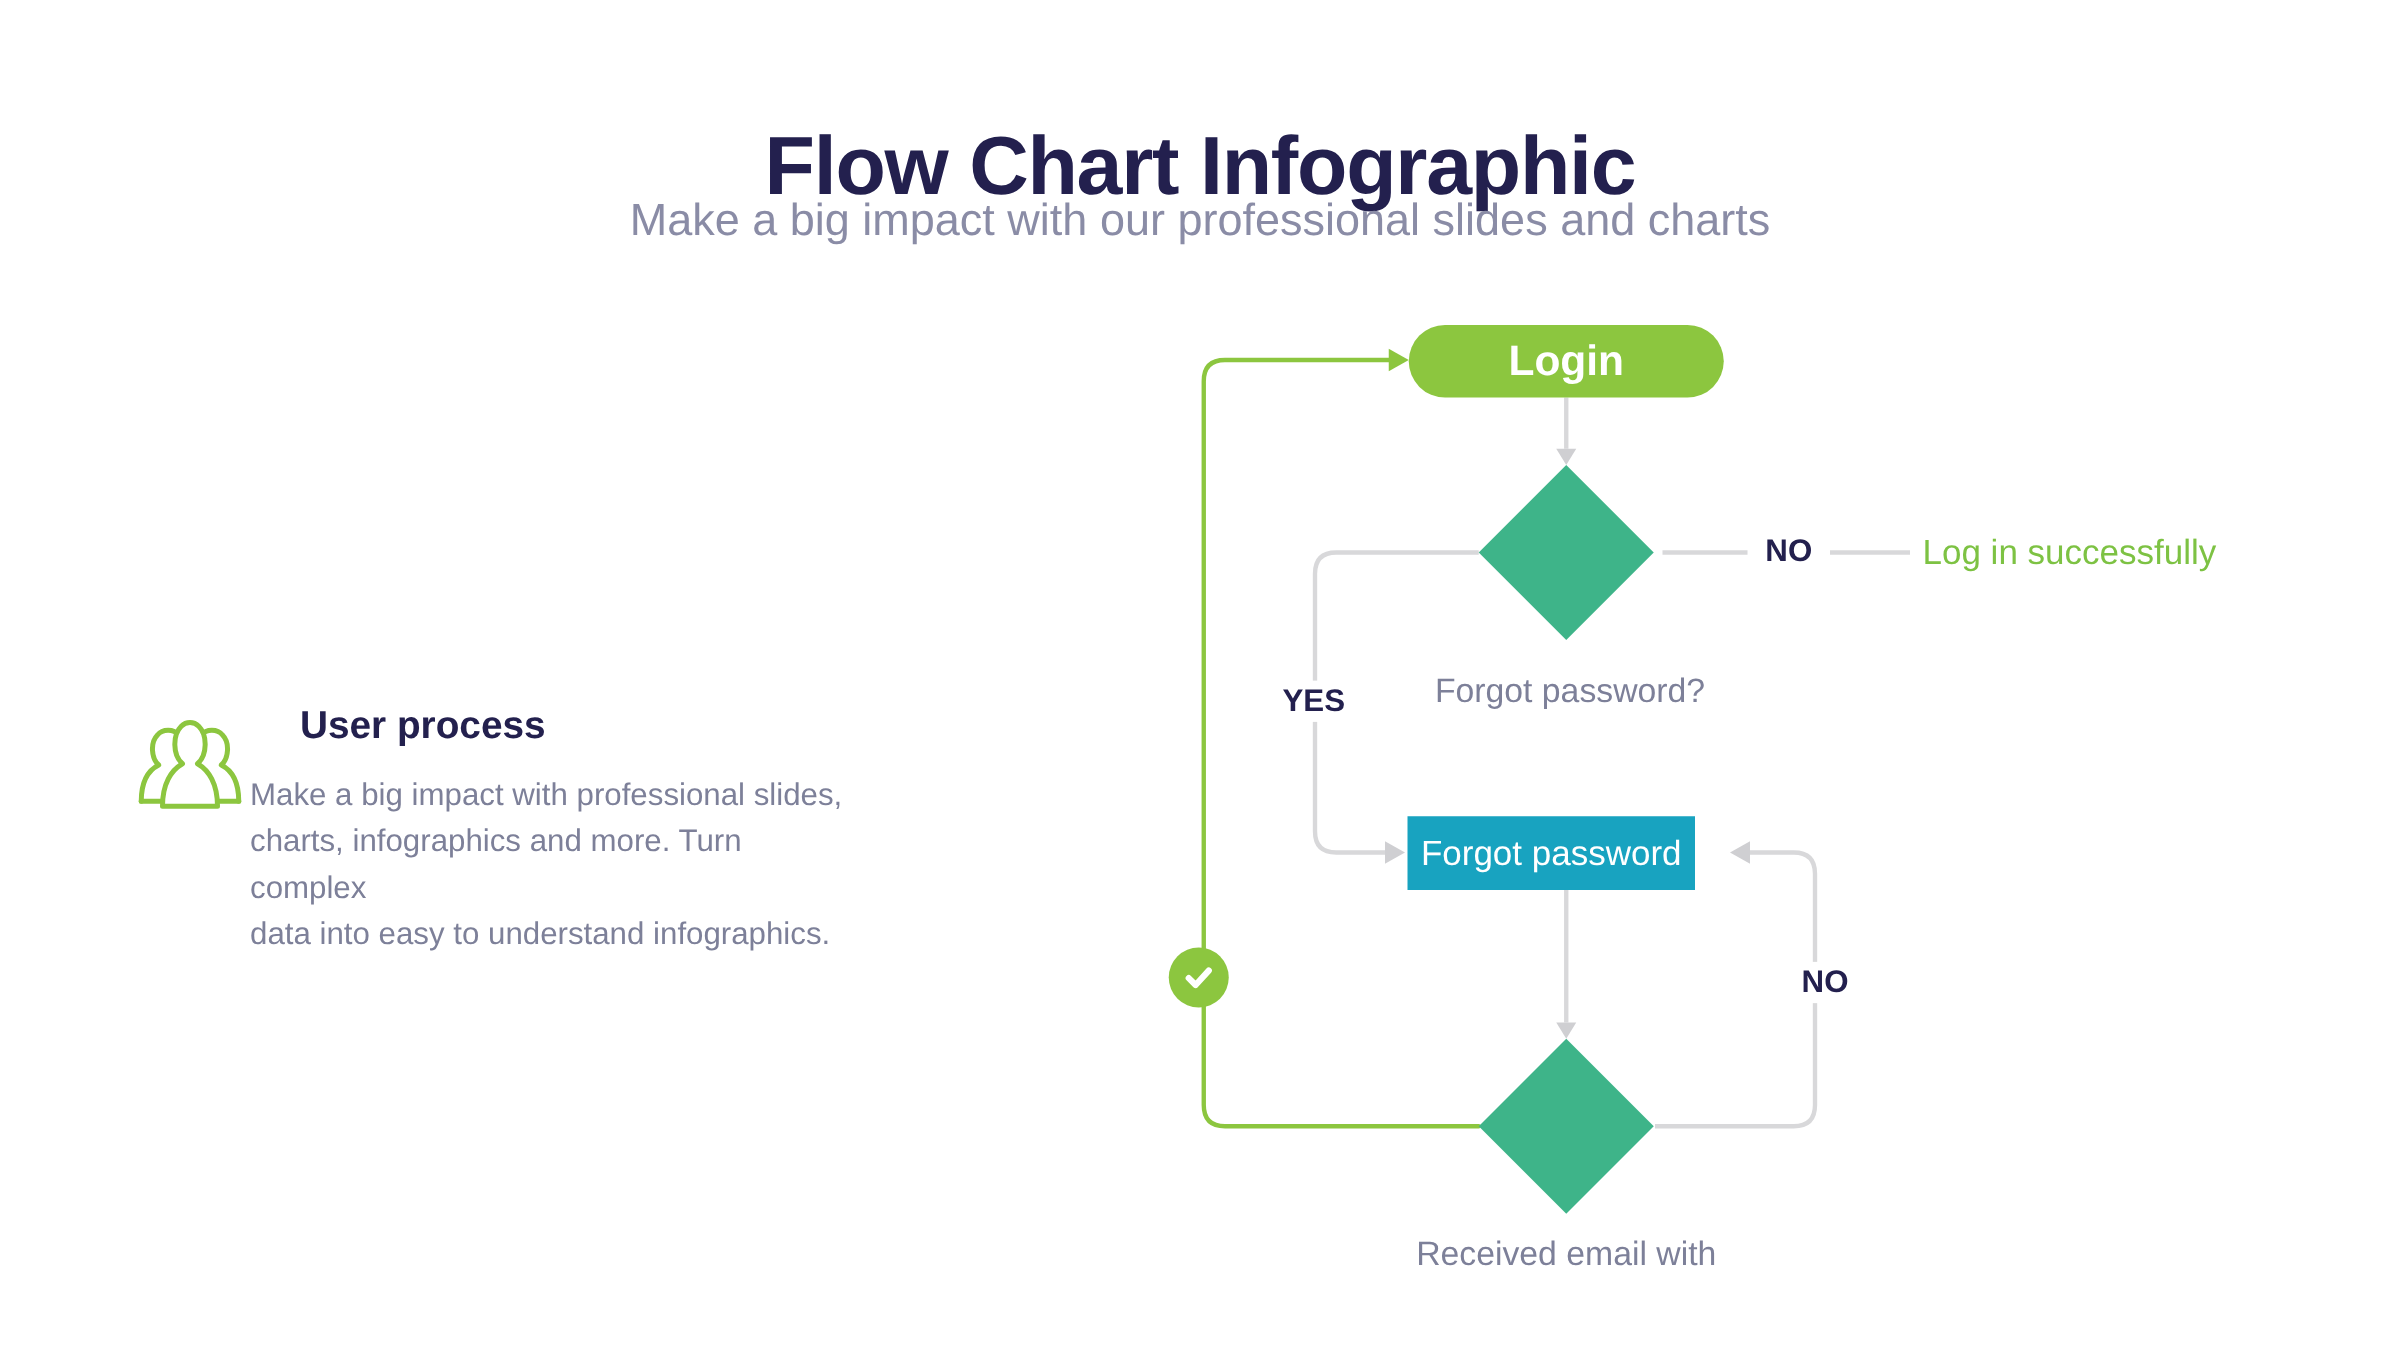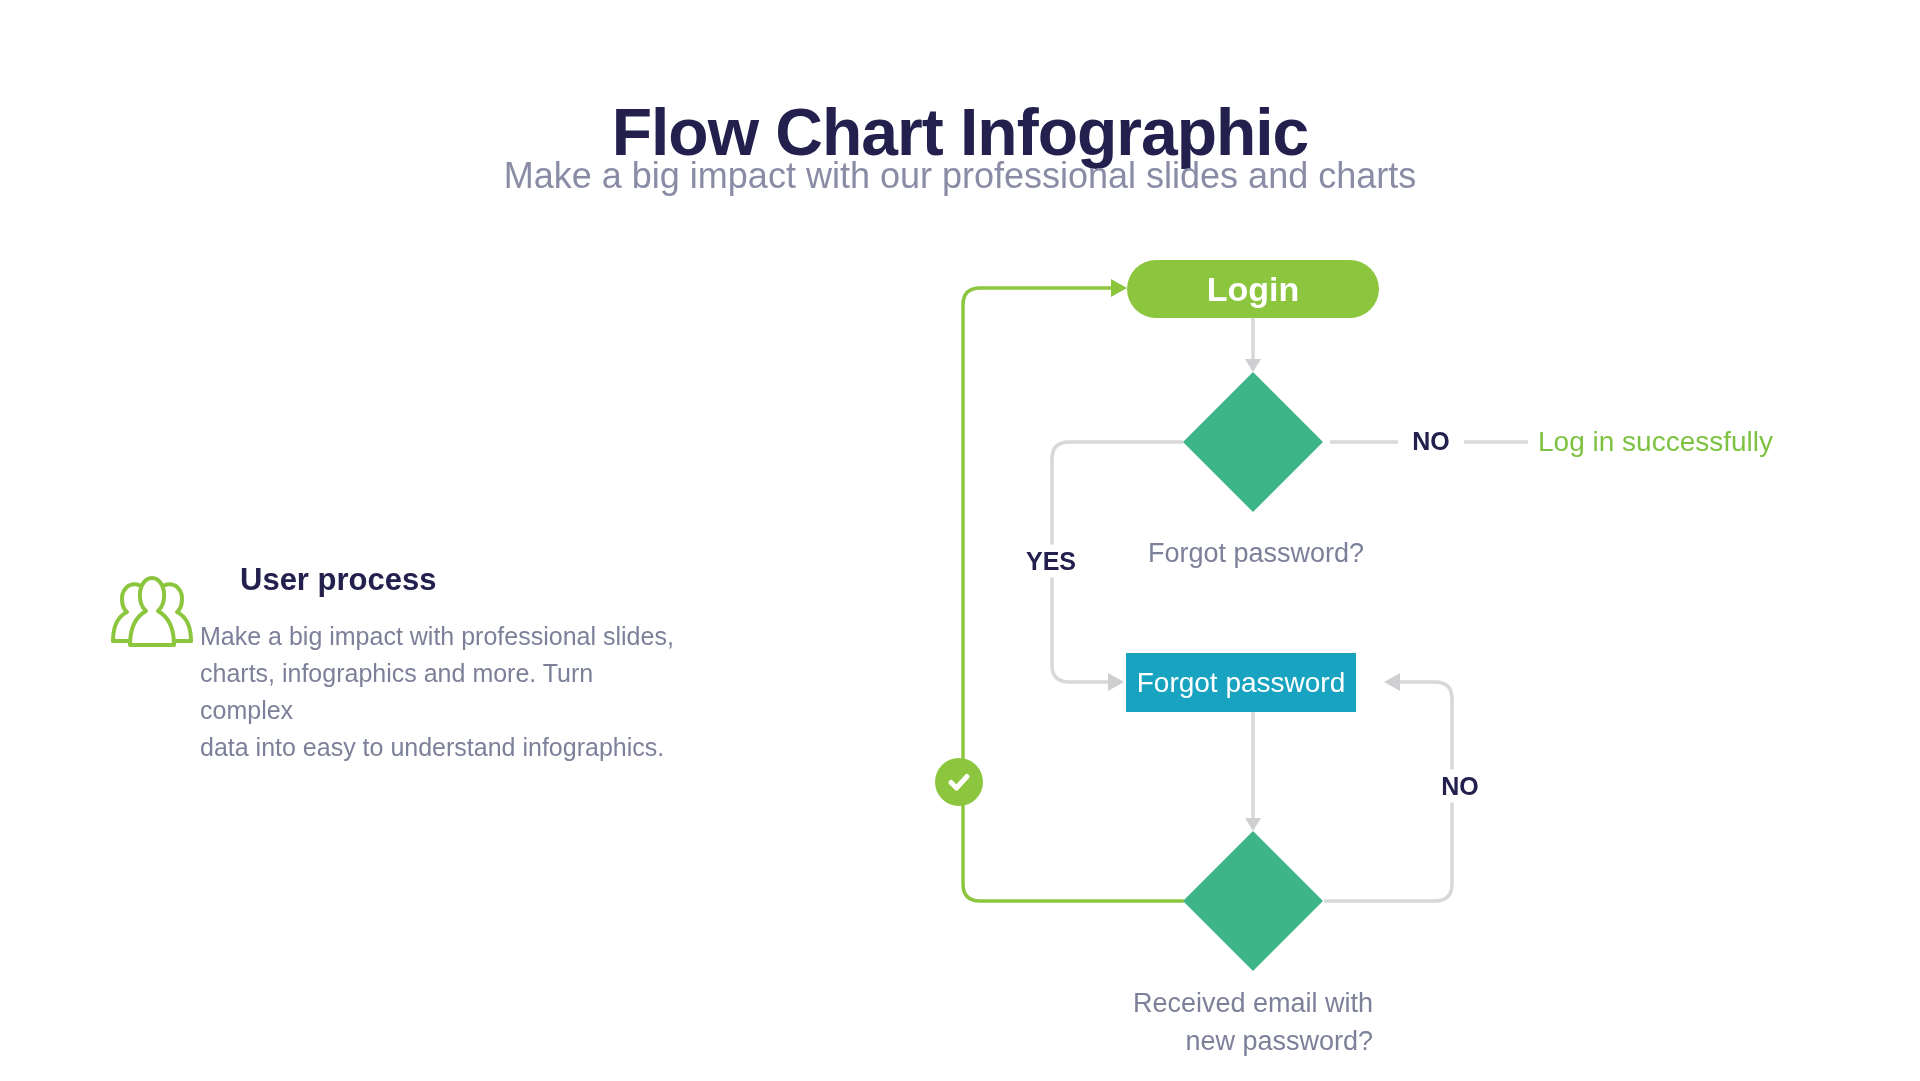--- a/index.html
+++ b/index.html
@@ -132,16 +132,15 @@
   <div class="lbl-success">Log in successfully</div>
 
   <div class="lbl lbl-muted" style="left:1256px; top:553px;">Forgot password?</div>
 
   <div class="lbl lbl-bold on-line" style="left:1051px; top:561px;">YES</div>
 
   <div class="lbl lbl-bold on-line" style="left:1460px; top:786px;">NO</div>
 
   <div class="lbl-received">
     <div>Received email with</div>
-    <div>new password?</div>
   </div>
 
 </div>
 
 </body></html>

